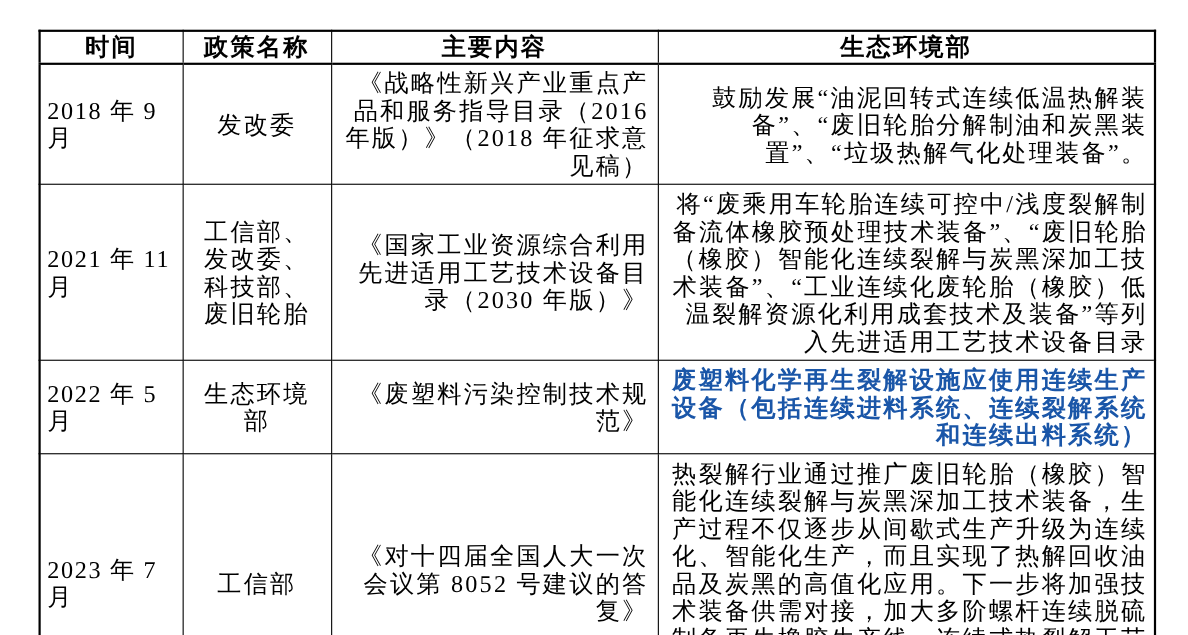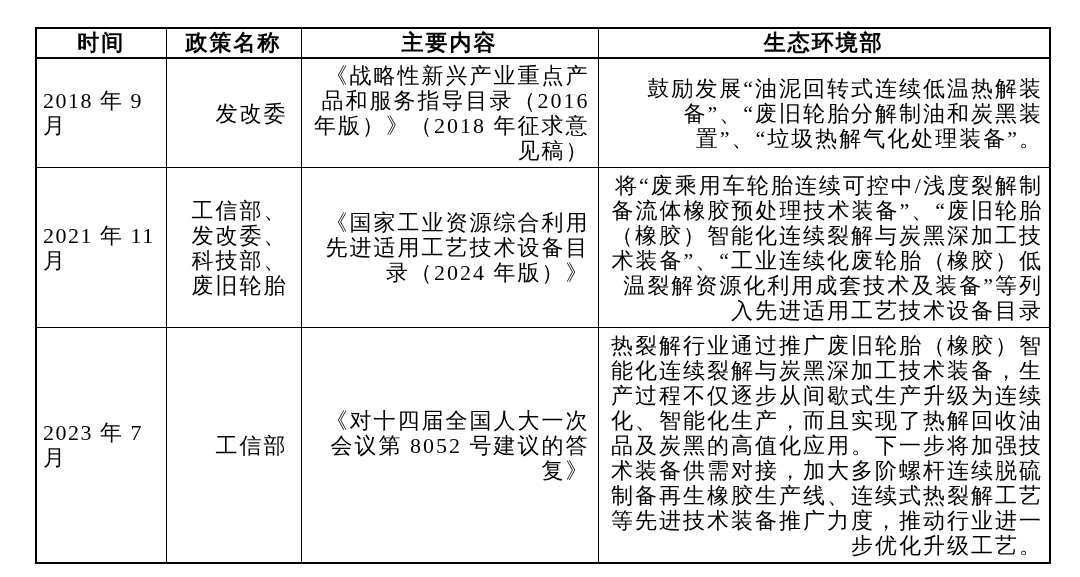--- a/index.html
+++ b/index.html
@@ -30,21 +30,21 @@
     text-align: center;
     height: 30px;
     line-height: 20px;
   }
   td.col-time {
     text-align: left;
     padding: 2px 2px 2px 6px;
     letter-spacing: 1.5px;
   }
   td.col-dept {
-    text-align: right;
+    text-align: center;
     padding: 2px 13px;
   }
   td.col-policy {
     text-align: right;
     padding: 4px 8px 4px 10px;
   }
   td.col-content {
     text-align: right;
     padding: 5px 6px 4px 8px;
   }
@@ -79,22 +79,28 @@
   <tbody>
     <tr class="r1">
       <td class="col-time">2018 年 9 月</td>
       <td class="col-dept">发改委</td>
       <td class="col-policy">《战略性新兴产业重点产品和服务指导目录（2016 年版）》（2018 年征求意见稿）</td>
       <td class="col-content">鼓励发展“油泥回转式连续低温热解装备”、“废旧轮胎分解制油和炭黑装置”、“垃圾热解气化处理装备”。</td>
     </tr>
     <tr class="r3">
       <td class="col-time">2021 年 11 月</td>
       <td class="col-dept">工信部、发改委、科技部、废旧轮胎</td>
-      <td class="col-policy">《国家工业资源综合利用先进适用工艺技术设备目录（2024 年版）》</td>
+      <td class="col-policy">《国家工业资源综合利用先进适用工艺技术设备目录（2030 年版）》</td>
       <td class="col-content">将“废乘用车轮胎连续可控中/浅度裂解制备流体橡胶预处理技术装备”、“废旧轮胎（橡胶）智能化连续裂解与炭黑深加工技术装备”、“工业连续化废轮胎（橡胶）低温裂解资源化利用成套技术及装备”等列入先进适用工艺技术设备目录</td>
+    </tr>
+    <tr class="r4">
+      <td class="col-time">2022 年 5 月</td>
+      <td class="col-dept">生态环境部</td>
+      <td class="col-policy">《废塑料污染控制技术规范》</td>
+      <td class="col-content hl">废塑料化学再生裂解设施应使用连续生产设备（包括连续进料系统、连续裂解系统和连续出料系统）</td>
     </tr>
     <tr class="r5">
       <td class="col-time">2023 年 7 月</td>
       <td class="col-dept">工信部</td>
       <td class="col-policy">《对十四届全国人大一次会议第 8052 号建议的答复》</td>
       <td class="col-content">热裂解行业通过推广废旧轮胎（橡胶）智能化连续裂解与炭黑深加工技术装备，生产过程不仅逐步从间歇式生产升级为连续化、智能化生产，而且实现了热解回收油品及炭黑的高值化应用。下一步将加强技术装备供需对接，加大多阶螺杆连续脱硫制备再生橡胶生产线、连续式热裂解工艺等先进技术装备推广力度，推动行业进一步优化升级工艺。</td>
     </tr>
   </tbody>
 </table>
 

